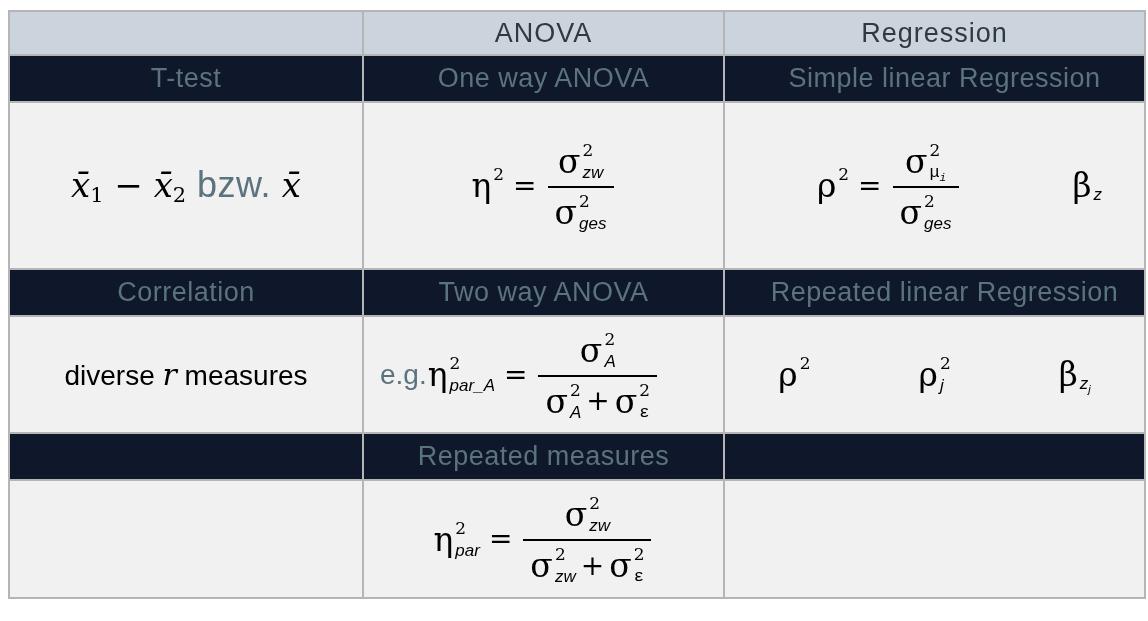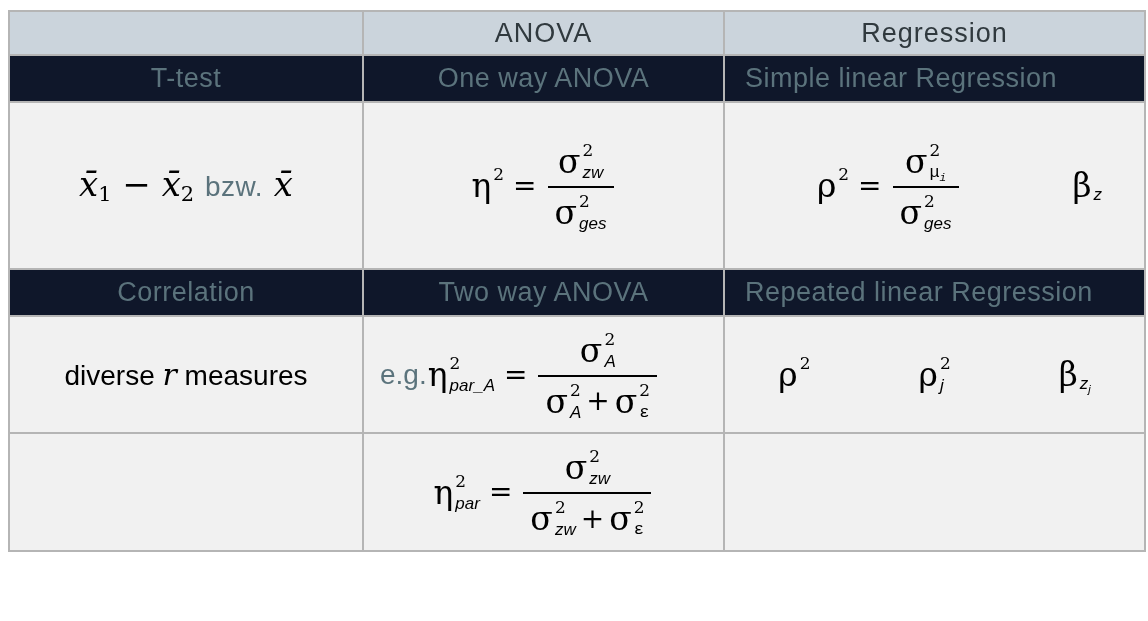--- a/index.html
+++ b/index.html
@@ -6,21 +6,21 @@
     font-family:"Liberation Sans",sans-serif;}
   table{border-collapse:collapse;table-layout:fixed;margin:10px 16px 0 8px;width:1136px;}
   td{border:2px solid #b5b5b5;vertical-align:middle;text-align:center;padding:0;overflow:hidden;}
   col.c1{width:354px}col.c2{width:361px}col.c3{width:421px}
 
   tr.hdr td{background:#cbd4dc;height:42px;color:#30393e;font-size:27px;
     font-weight:300;letter-spacing:1px;}
   tr.lbl td{background:#0f172a;height:45px;color:#5b737c;font-size:27px;
     font-weight:300;letter-spacing:0.5px;}
   tr.frm td{background:#f1f1f1;color:#000;}
-  td.left{text-align:left;padding-left:20px;}
+  td.left{text-align:center;padding-left:20px;}
   tr.r3 td{height:165px}
   tr.r5 td{height:115px}
   tr.r7 td{height:116px}
 
   
   .fx{display:inline-flex;align-items:center;font-family:"DejaVu Serif",serif;
     color:#000;font-size:33px;line-height:1;}
   .gl{font-size:33px;line-height:1;}
   .st{display:inline-flex;flex-direction:column;align-items:flex-start;
     font-size:17px;line-height:1;margin-left:2px;}
@@ -34,21 +34,21 @@
   .ss{font-size:11px;display:inline-block;transform:translateY(4px);font-style:italic;}
   .eq{font-size:28px;margin:0 9px;font-family:"DejaVu Serif",serif;}
   .plus{font-size:28px;margin:0 5px;font-family:"DejaVu Serif",serif;}
   .frac{display:inline-flex;flex-direction:column;align-items:stretch;margin:0 2px;}
   .num{display:flex;justify-content:center;align-items:center;
     border-bottom:2px solid #000;padding:2px 7px 5px;}
   .den{display:flex;justify-content:center;align-items:center;padding:5px 7px 0;}
 
   .tt{font-size:34px;font-family:"DejaVu Serif",serif;font-style:italic;color:#000;}
   .tsub{font-size:21px;vertical-align:-0.25em;font-style:normal;}
-  .conj{font-family:"Liberation Sans",sans-serif;font-style:normal;font-size:28px;
+  .conj{font-family:"Liberation Sans",sans-serif;font-style:normal;font-size:36px;
     color:#5b737c;font-weight:300;letter-spacing:0.5px;}
 
   .rind{font-size:28px;color:#000;}
   .rind .rit{font-family:"DejaVu Serif",serif;font-style:italic;font-size:30px;}
 
   .egcell{position:relative;}
   .eg{position:absolute;left:16px;top:50%;transform:translateY(-50%);
     color:#5b737c;font-size:28px;font-weight:300;}
   .pair{display:inline-flex;align-items:center;gap:112px;transform:translateX(25px);}
   .trio{display:inline-flex;align-items:center;gap:108px;}
@@ -191,20 +191,25 @@
               </span>
       </span>
       <span class="fx">
         <span class="gl">β</span>
               <span class="sub-solo"><span>z</span><span class="ss">j</span></span>
       </span>
     </span>
   </td>
 </tr>
 
+<tr class="lbl">
+  <td></td>
+  <td>Repeated measures</td>
+  <td></td>
+</tr>
 
 <tr class="frm r7">
   <td></td>
   <td>
     <span class="fx">
       <span class="gl">η</span>
       <span class="st">
               <span class="sup">2</span>
               <span class="sub">par</span>
             </span>

